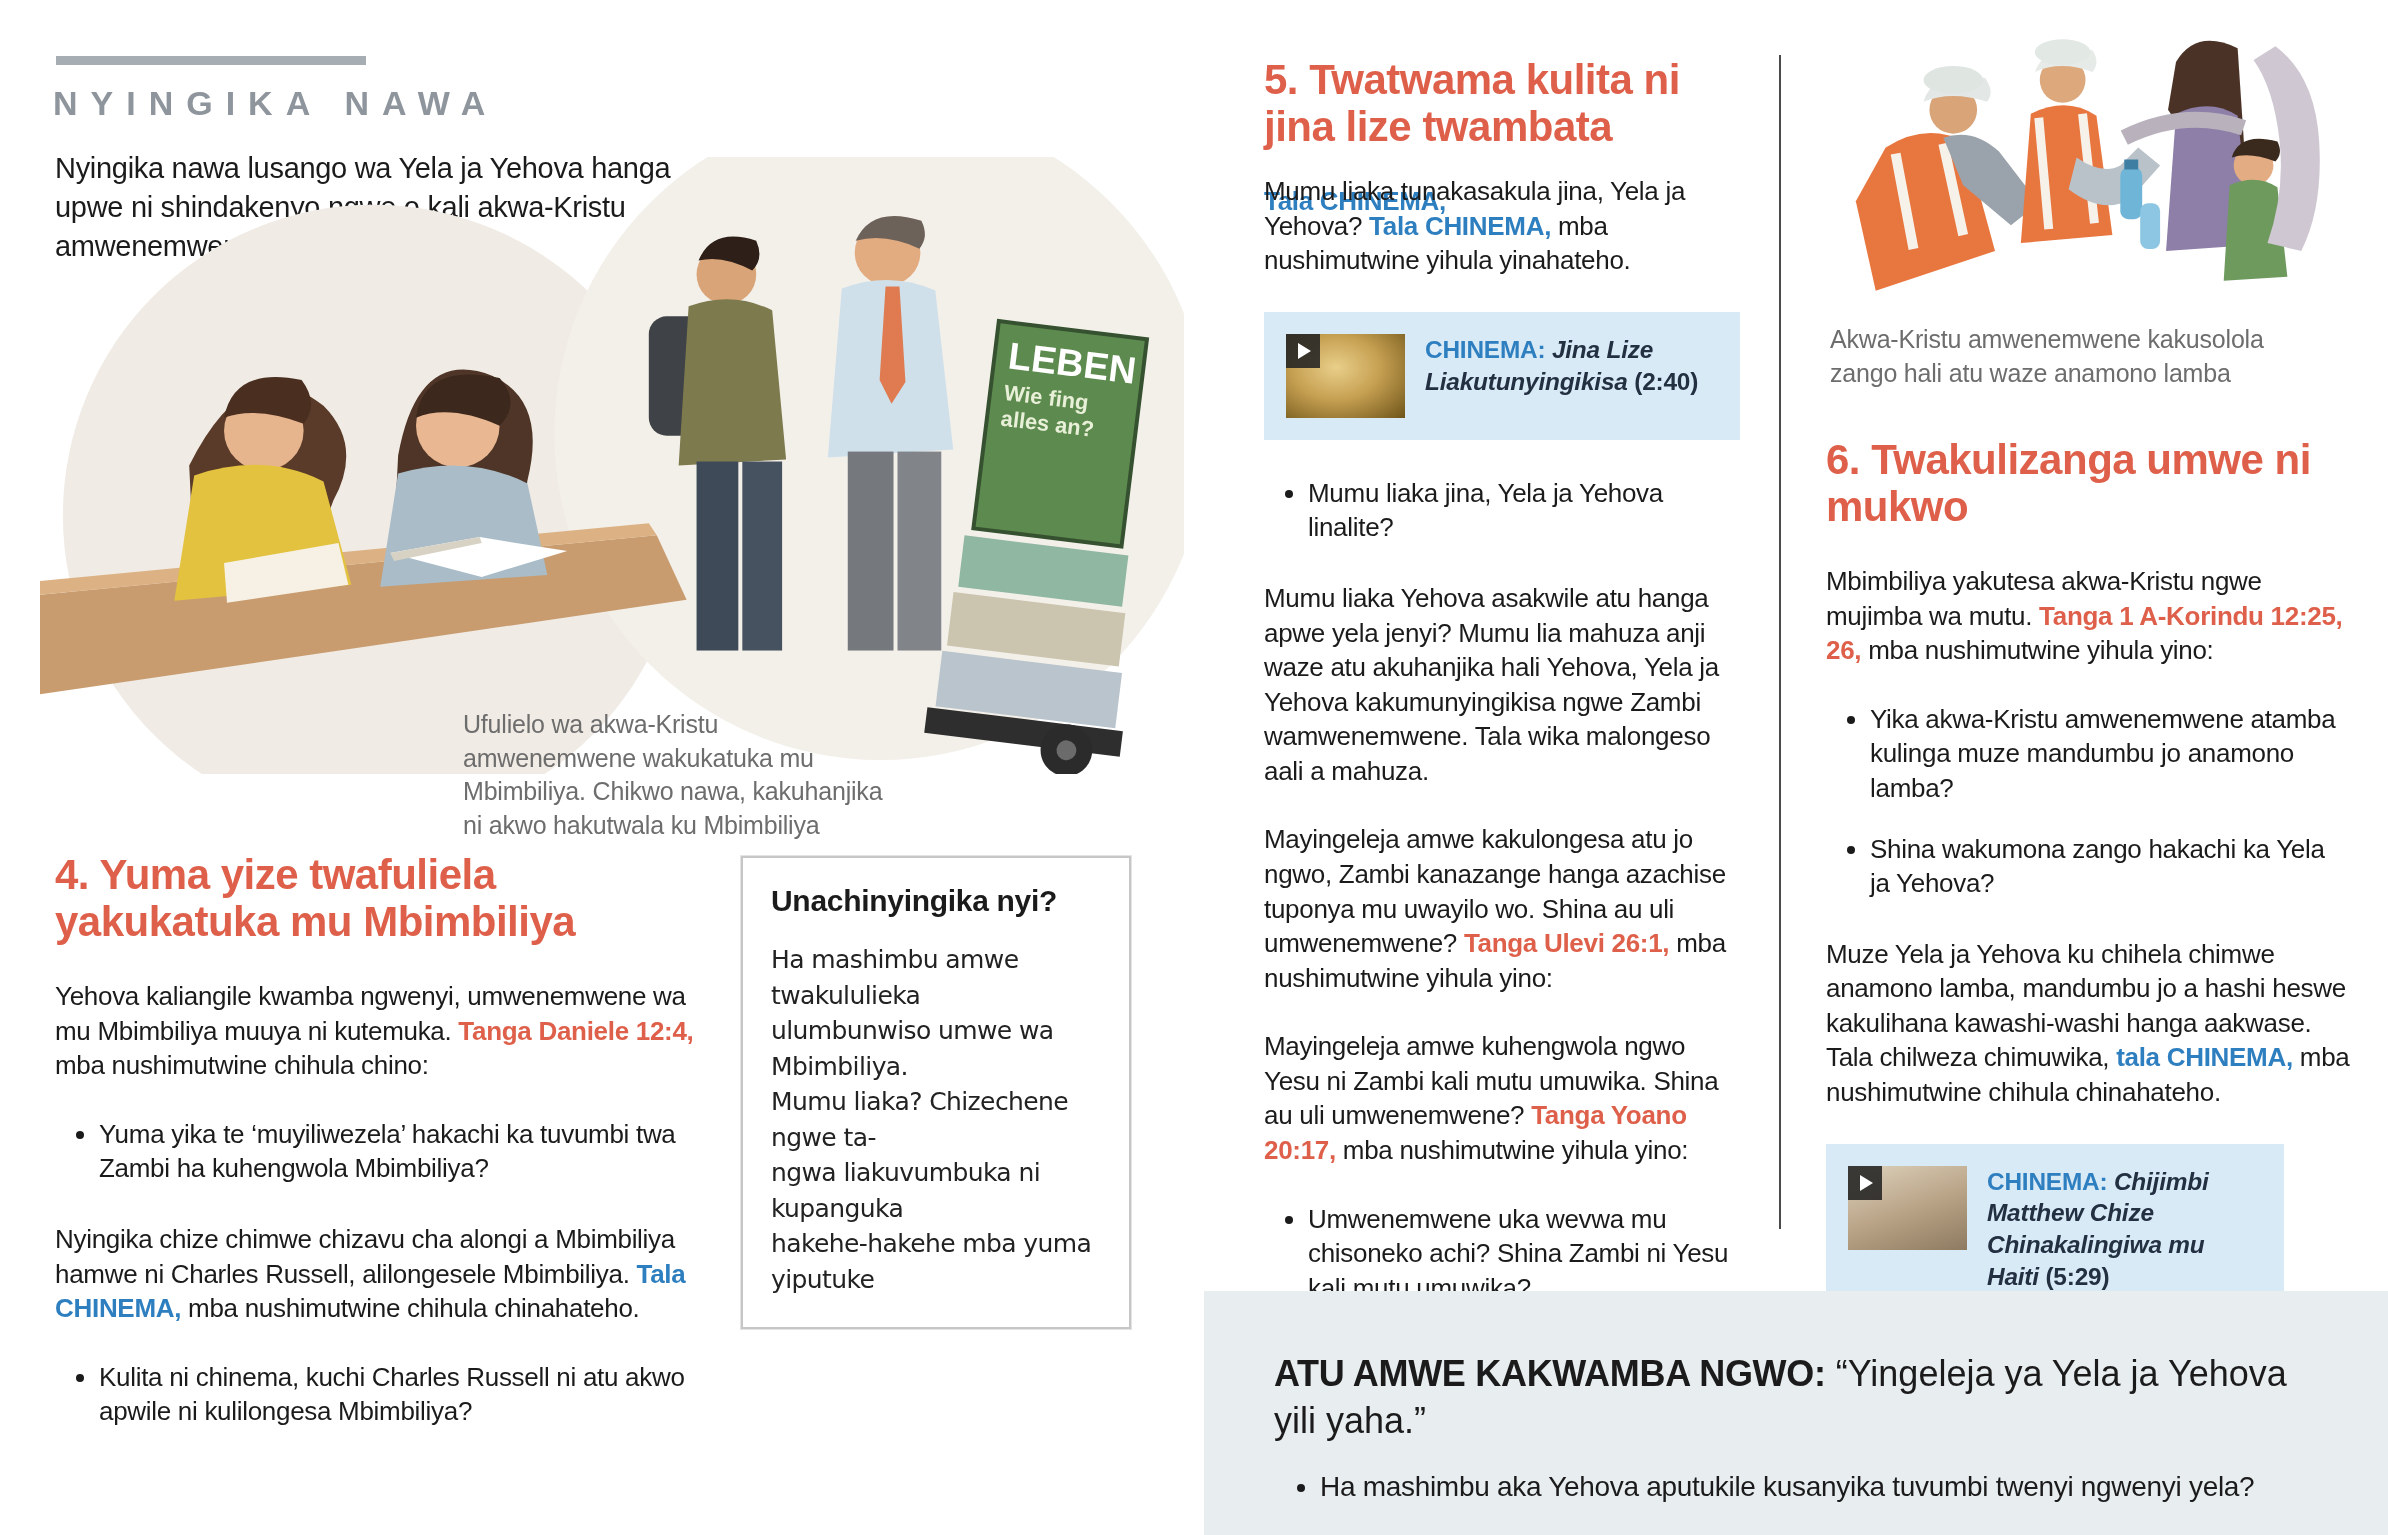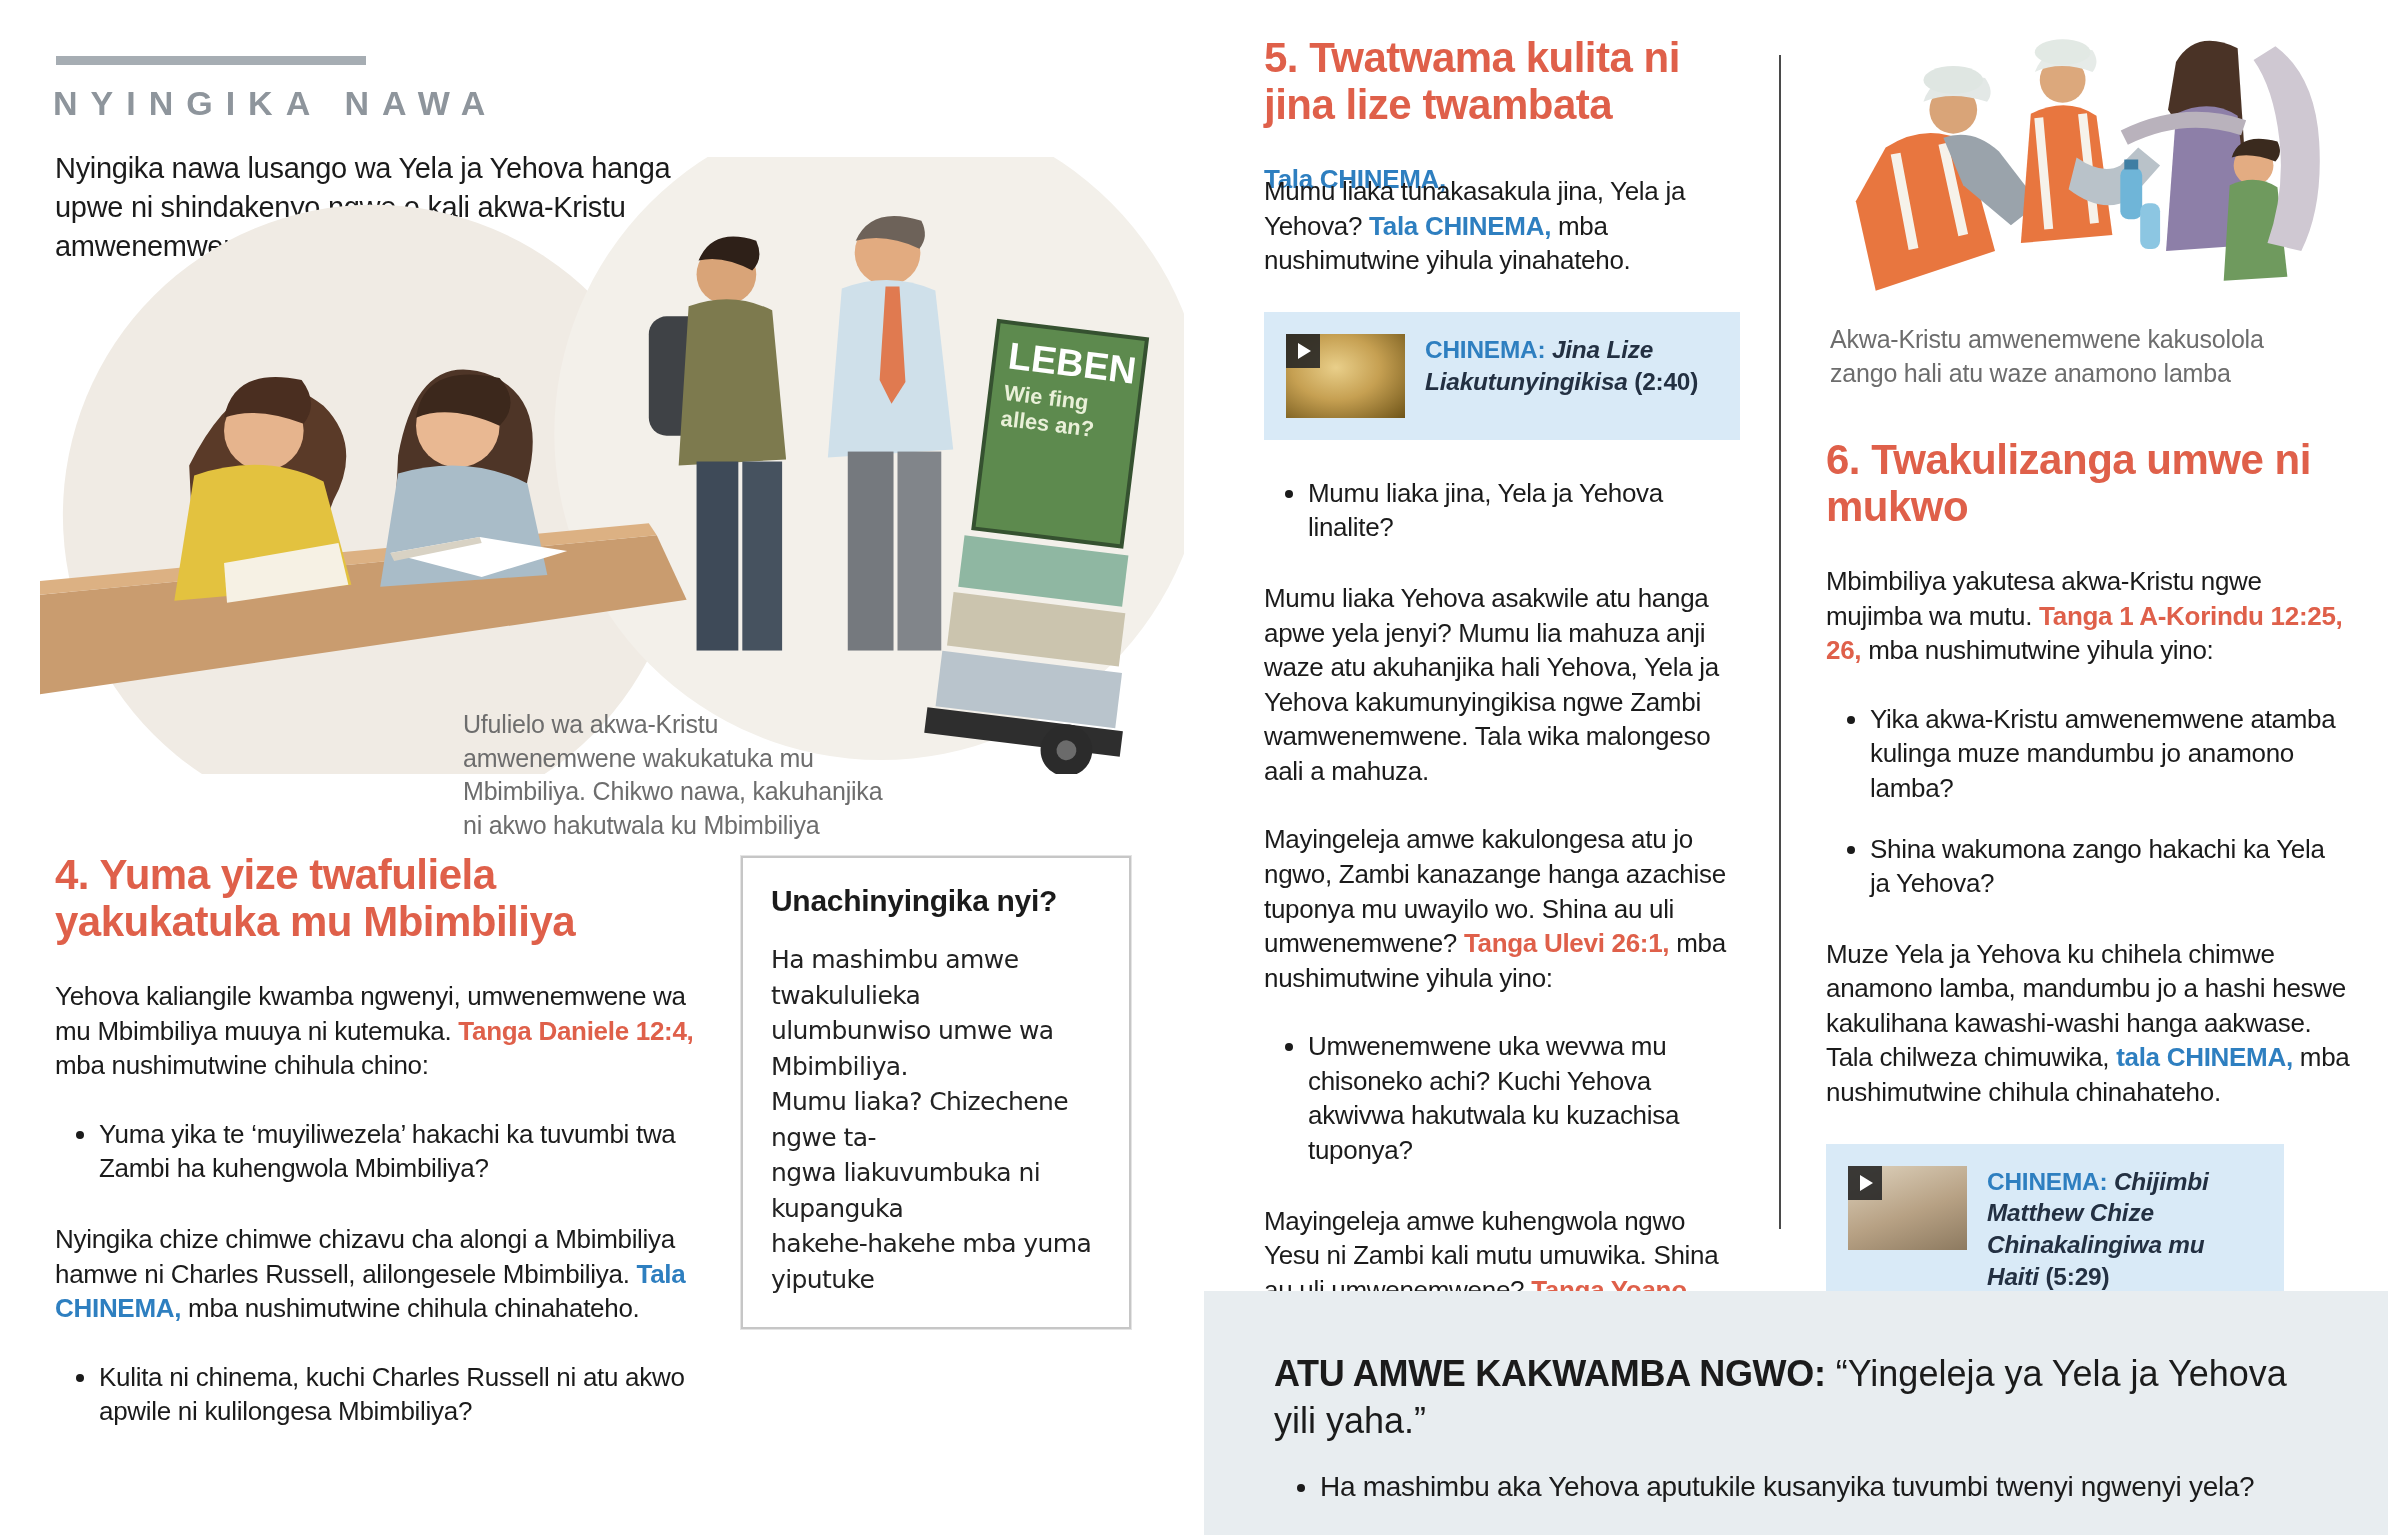--- a/index.html
+++ b/index.html
@@ -18,21 +18,21 @@
   .para{font-size:26px;line-height:1.33;letter-spacing:-0.3px;margin:0 0 34px 0;}
   .ref{color:#df604a;font-weight:bold;}
   .link{color:#2e7fc0;font-weight:bold;cursor:pointer;}
   ul.blist{margin:0 0 36px 0;padding:0 0 0 44px;}
   ul.blist li{font-size:26px;line-height:1.33;letter-spacing:-0.3px;margin-bottom:26px;}
   .caption{font-size:25px;line-height:1.34;color:#6d6d6d;letter-spacing:-0.2px;}
 
   
   .col-left-text{position:absolute;left:55px;top:851px;width:665px;}
   .col-left-aside{position:absolute;left:741px;top:854px;width:390px;}
-  .col-mid{position:absolute;left:1264px;top:34px;width:476px;}
+  .col-mid{position:absolute;left:1264px;top:56px;width:476px;}
   .col-right{position:absolute;left:1826px;top:18px;width:525px;}
   .divider{position:absolute;left:1779px;top:55px;width:2px;height:1174px;background:#4a4a4a;}
 
   
   .vbox{background:#d9eaf7;padding:22px;box-sizing:border-box;margin:0 0 36px 0;}
   .vbox.stack{width:390px;}
   .vbox.row{display:flex;gap:20px;align-items:flex-start;}
   .thumb{position:relative;width:119px;height:84px;flex:0 0 auto;}
   .thumb.t1{background:radial-gradient(ellipse at 62% 58%, #b97f52 0%, #5a3219 55%, #241208 100%);}
   .thumb.t2{background:radial-gradient(ellipse at 42% 40%, #e9cf8a 0%, #c6a052 45%, #6e5418 100%);}
@@ -177,23 +177,20 @@
     </div>
 
     <ul class="blist">
       <li>Mumu liaka jina, Yela ja Yehova linalite?</li>
     </ul>
 
     <p class="para">Mumu liaka Yehova asakwile atu hanga apwe yela jenyi? Mumu lia mahuza anji waze atu akuhanjika hali Yehova, Yela ja Yehova kakumunyingikisa ngwe Zambi wamwenemwene. Tala wika malongeso aali a mahuza.</p>
 
     <p class="para"><span>Mayingeleja amwe kakulongesa atu jo ngwo, Zambi kanazange hanga azachise tuponya mu uwayilo wo. Shina au uli umwenemwene? </span><span class="ref">Tanga Ulevi 26:1,</span><span> mba nushimutwine yihula yino:</span></p>
 
-    <ul class="blist">
-      <li>Umwenemwene uka wevwa mu chisoneko achi? Kuchi Yehova akwivwa hakutwala ku kuzachisa tuponya?</li>
-    </ul>
 
     <p class="para"><span>Mayingeleja amwe kuhengwola ngwo Yesu ni Zambi kali mutu umuwika. Shina au uli umwenemwene? </span><span class="ref">Tanga Yoano 20:17,</span><span> mba nushimutwine yihula yino:</span></p>
 
     <ul class="blist">
       <li>Umwenemwene uka wevwa mu chisoneko achi? Shina Zambi ni Yesu kali mutu umuwika?</li>
       <li>Kuchi wakwivwa ha kunyingika ngwe Yehova kakutuma Yela jenyi hanga ambujole umwenemwene hakutwala kuli iye ni Mwanenyi?</li>
     </ul>
   </div>
 
   <div class="divider"></div>

